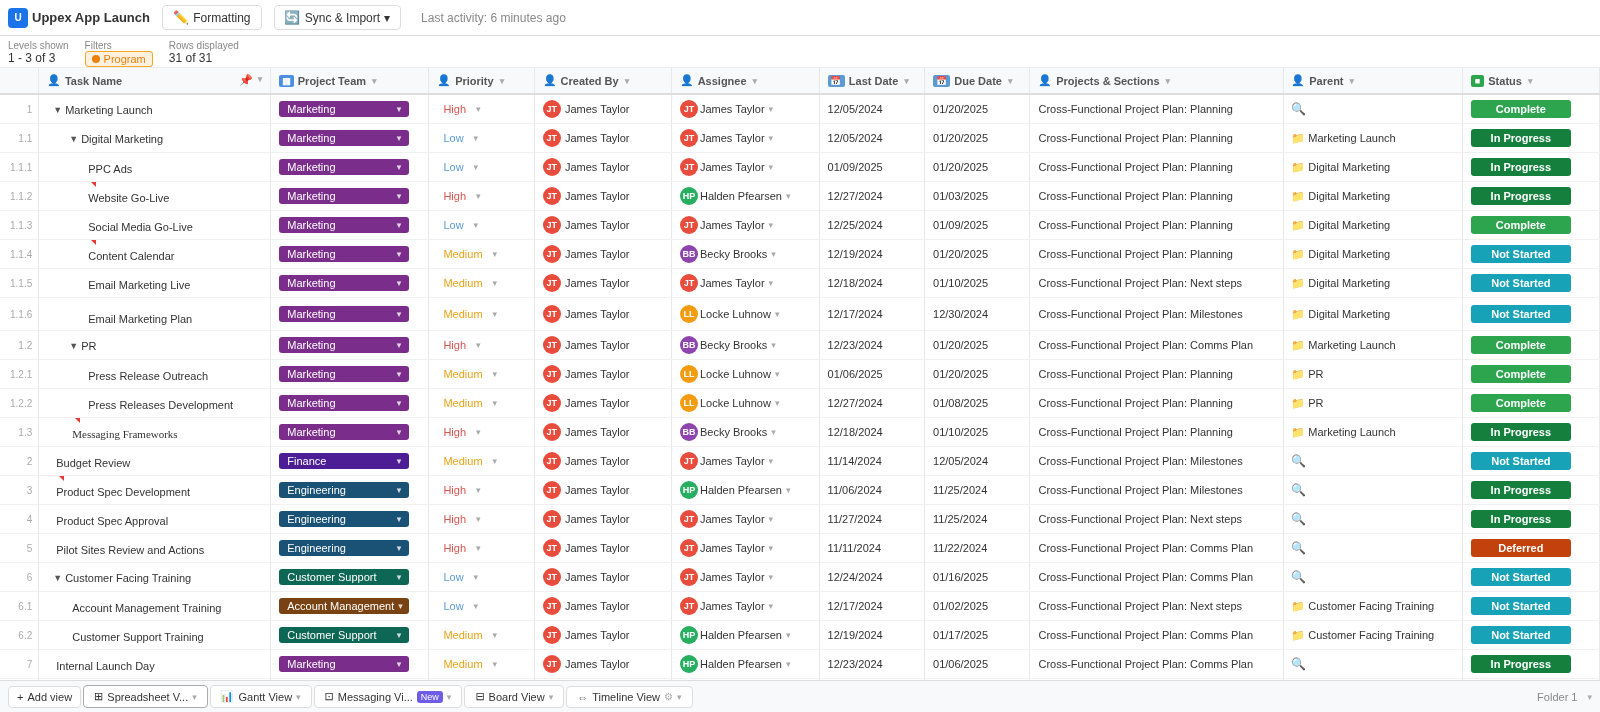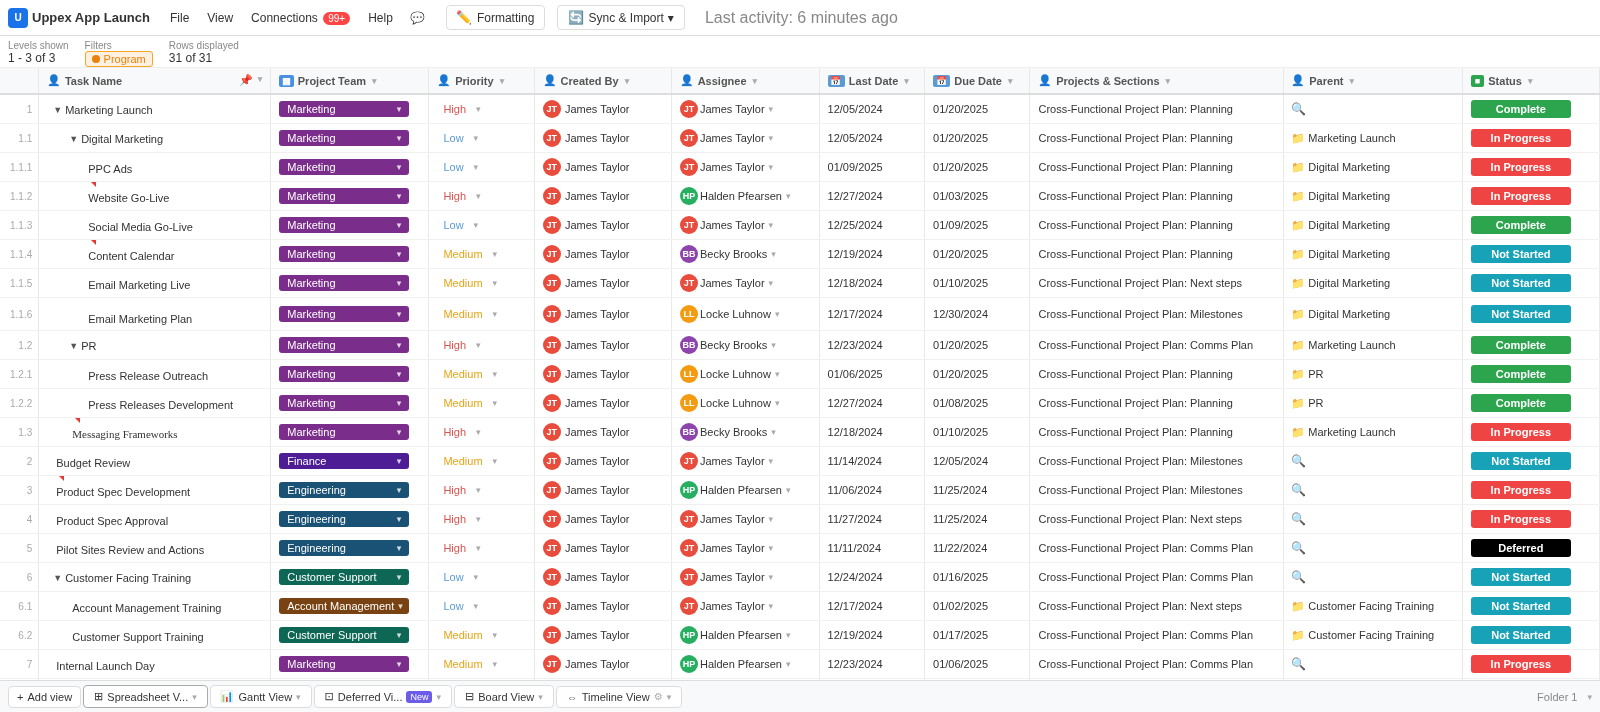--- a/index.html
+++ b/index.html
@@ -7,21 +7,21 @@
 
     
     #topbar { display: flex; align-items: center; background: #fff; border-bottom: 1px solid #ddd; padding: 4px 8px; gap: 12px; height: 36px; }
     #app-logo { display: flex; align-items: center; gap: 4px; font-weight: 600; font-size: 13px; color: #333; }
     #app-logo .logo-icon { width: 20px; height: 20px; background: #1a73e8; border-radius: 4px; display: flex; align-items: center; justify-content: center; color: white; font-size: 10px; font-weight: 700; }
     .menu-bar { display: flex; gap: 2px; align-items: center; }
     .menu-item { padding: 3px 8px; font-size: 12px; cursor: pointer; color: #333; border-radius: 4px; }
     .connections-badge { background: #ff4444; color: white; border-radius: 10px; padding: 1px 5px; font-size: 10px; margin-left: 2px; }
     .toolbar-btn { display: flex; align-items: center; gap: 4px; padding: 4px 10px; border: 1px solid #ddd; border-radius: 4px; cursor: pointer; font-size: 12px; background: #fff; }
     .toolbar-btn .icon { font-size: 13px; }
-    .last-activity { color: #888; font-size: 16px; margin-left: 8px; }
+    .last-activity { color: #888; font-size: 12px; margin-left: 8px; }
 
     
     #subbar { display: flex; align-items: flex-start; padding: 4px 8px; gap: 16px; border-bottom: 1px solid #eee; height: 32px; }
     .subbar-group { display: flex; flex-direction: column; }
     .subbar-label { font-size: 10px; color: #888; }
     .subbar-value { font-size: 12px; color: #333; font-weight: 500; }
     .filter-tag { display: flex; align-items: center; gap: 4px; background: #fff0e0; border: 1px solid #f5a623; border-radius: 3px; padding: 1px 6px; font-size: 11px; color: #e8820a; }
     .filter-dot { width: 8px; height: 8px; background: #e8820a; border-radius: 50%; }
 
     
@@ -48,23 +48,23 @@
     .priority-low { color: #5b9bd5; }
     .priority-medium { color: #e8a317; }
 
     
     .assignee-chip { display: flex; align-items: center; gap: 4px; }
     .avatar { width: 18px; height: 18px; border-radius: 50%; display: inline-flex; align-items: center; justify-content: center; font-size: 9px; font-weight: 700; color: white; flex-shrink: 0; }
 
     
     .status-badge { display: inline-block; border-radius: 3px; padding: 3px 8px; font-size: 11px; font-weight: 600; color: white; min-width: 100px; text-align: center; }
     .status-complete { background: #2da44e; }
-    .status-in-progress { background: #ef4444; }
+    .status-in-progress { background: #15803d; }
     .status-not-started { background: #17a2b8; }
-    .status-deferred { background: #000000; }
+    .status-deferred { background: #c2410c; }
 
     
     .date-cell { color: #333; }
 
     
     .search-icon-sm { color: #aaa; font-size: 12px; }
 
     
     #bottom-tabs { display: flex; align-items: center; background: #f8f9fa; border-top: 1px solid #ddd; padding: 0 8px; height: 32px; gap: 2px; position: fixed; bottom: 0; left: 0; right: 0; }
     .tab-btn { display: flex; align-items: center; gap: 4px; padding: 4px 10px; border: 1px solid #ddd; border-radius: 4px; cursor: pointer; font-size: 11px; background: #fff; color: #333; }
@@ -86,27 +86,20 @@
     .dropdown-cell { display: flex; align-items: center; gap: 2px; }
     .dd-arrow { color: #aaa; font-size: 9px; margin-left: 2px; }
   </style>
 </head>
 <body>
 
 <div id="topbar">
   <div id="app-logo">
     <div class="logo-icon">U</div>
     <span>Uppex App Launch</span>
-  </div>
-  <div class="menu-bar">
-    <span class="menu-item">File</span>
-    <span class="menu-item">View</span>
-    <span class="menu-item">Connections <span class="connections-badge">99+</span></span>
-    <span class="menu-item">Help</span>
-    <span class="menu-item">💬</span>
   </div>
   <div class="toolbar-btn">
     <span class="icon">✏️</span>
     <span>Formatting</span>
   </div>
   <div class="toolbar-btn">
     <span class="icon">🔄</span>
     <span>Sync &amp; Import</span>
     <span>▾</span>
   </div>
@@ -1123,21 +1116,21 @@
     <span>Spreadsheet V...</span>
     <span style="color:#aaa;font-size:9px">▾</span>
   </div>
   <div class="tab-btn">
     <span>📊</span>
     <span>Gantt View</span>
     <span style="color:#aaa;font-size:9px">▾</span>
   </div>
   <div class="tab-btn">
     <span>⊡</span>
-    <span>Deferred Vi...</span>
+    <span>Messaging Vi...</span>
     <span class="tab-new-badge">New</span>
     <span style="color:#aaa;font-size:9px">▾</span>
   </div>
   <div class="tab-btn">
     <span>⊟</span>
     <span>Board View</span>
     <span style="color:#aaa;font-size:9px">▾</span>
   </div>
   <div class="tab-btn">
     <span>⇔</span>

